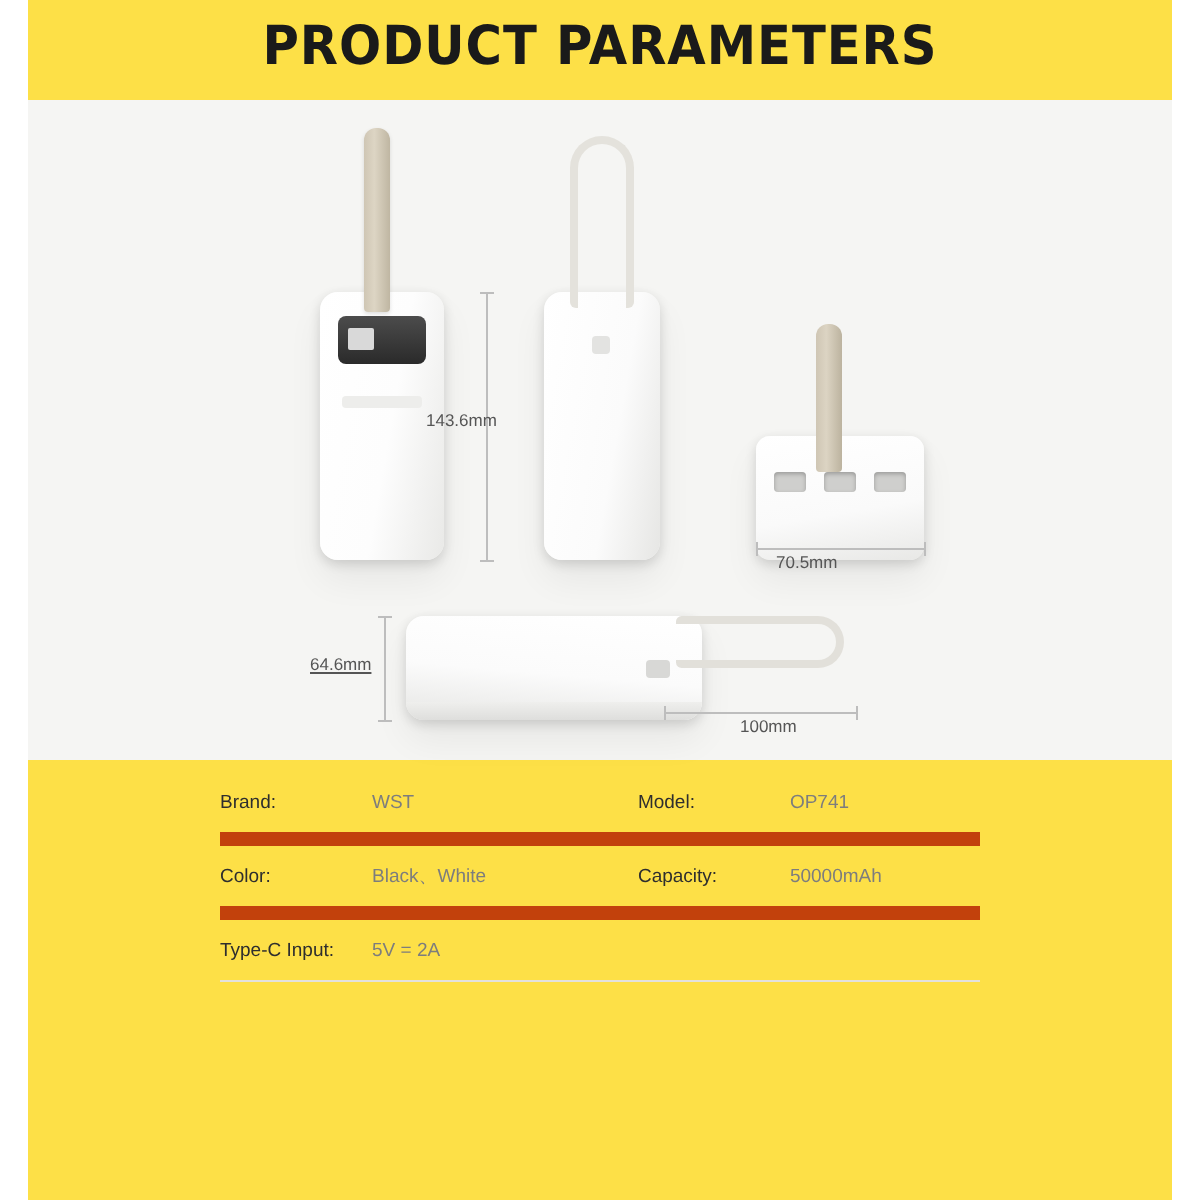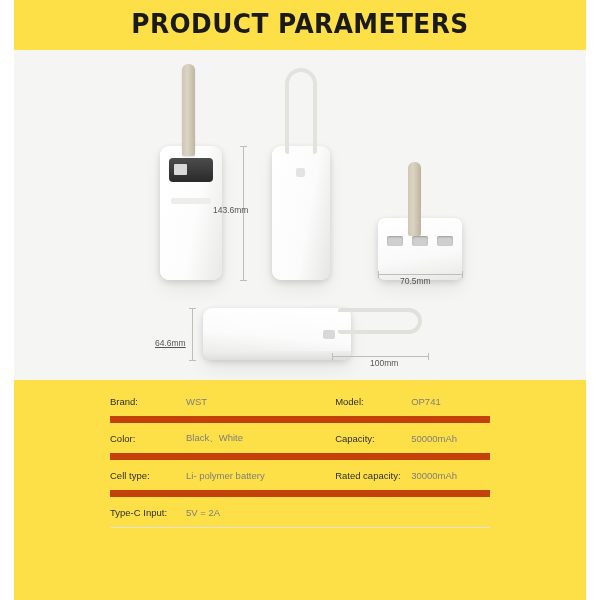--- a/index.html
+++ b/index.html
@@ -302,26 +302,26 @@
     <div id="loop4"></div>
 
     <div class="dim-line-v" style="left:243px; top:96px; height:134px;"></div>
     <div class="tick-h" style="left:240px; top:96px;"></div>
     <div class="tick-h" style="left:240px; top:230px;"></div>
     <div class="dim-label" style="left:213px; top:155px;">143.6mm</div>
 
     <div class="dim-line-h" style="left:378px; top:224px; width:84px;"></div>
     <div class="tick-v" style="left:378px; top:221px;"></div>
     <div class="tick-v" style="left:462px; top:221px;"></div>
-    <div class="dim-label" style="left:400px; top:226px;">70.5mm</div>
+    <div class="dim-label" style="left:388px; top:226px;">70.5mm</div>
 
     <div class="dim-line-v" style="left:192px; top:258px; height:52px;"></div>
     <div class="tick-h" style="left:189px; top:258px;"></div>
     <div class="tick-h" style="left:189px; top:310px;"></div>
-    <div class="dim-label" style="left:155px; top:288px;text-decoration:underline;">64.6mm</div>
+    <div class="dim-label" style="left:155px; top:277px;text-decoration:underline;">64.6mm</div>
 
     <div class="dim-line-h" style="left:332px; top:306px; width:96px;"></div>
     <div class="tick-v" style="left:332px; top:303px;"></div>
     <div class="tick-v" style="left:428px; top:303px;"></div>
     <div class="dim-label" style="left:370px; top:308px;">100mm</div>
 
   </div>
 
   <table class="spec-table">
     <tbody>
@@ -332,27 +332,20 @@
         <td class="k">Model:</td>
         <td class="v">OP741</td>
       </tr>
       <tr>
         <td class="k">Color:</td>
         <td class="v">Black、White</td>
         <td class="gap"></td>
         <td class="k">Capacity:</td>
         <td class="v">50000mAh</td>
       </tr>
-      <tr>
-        <td class="k">Cell type:</td>
-        <td class="v">Li- polymer battery</td>
-        <td class="gap"></td>
-        <td class="k">Rated capacity:</td>
-        <td class="v">30000mAh</td>
-      </tr>
       <tr class="last">
         <td class="k">Type-C Input:</td>
         <td class="v">5V = 2A</td>
         <td class="gap"></td>
         <td class="k"></td>
         <td class="v"></td>
       </tr>
     </tbody>
   </table>
 

